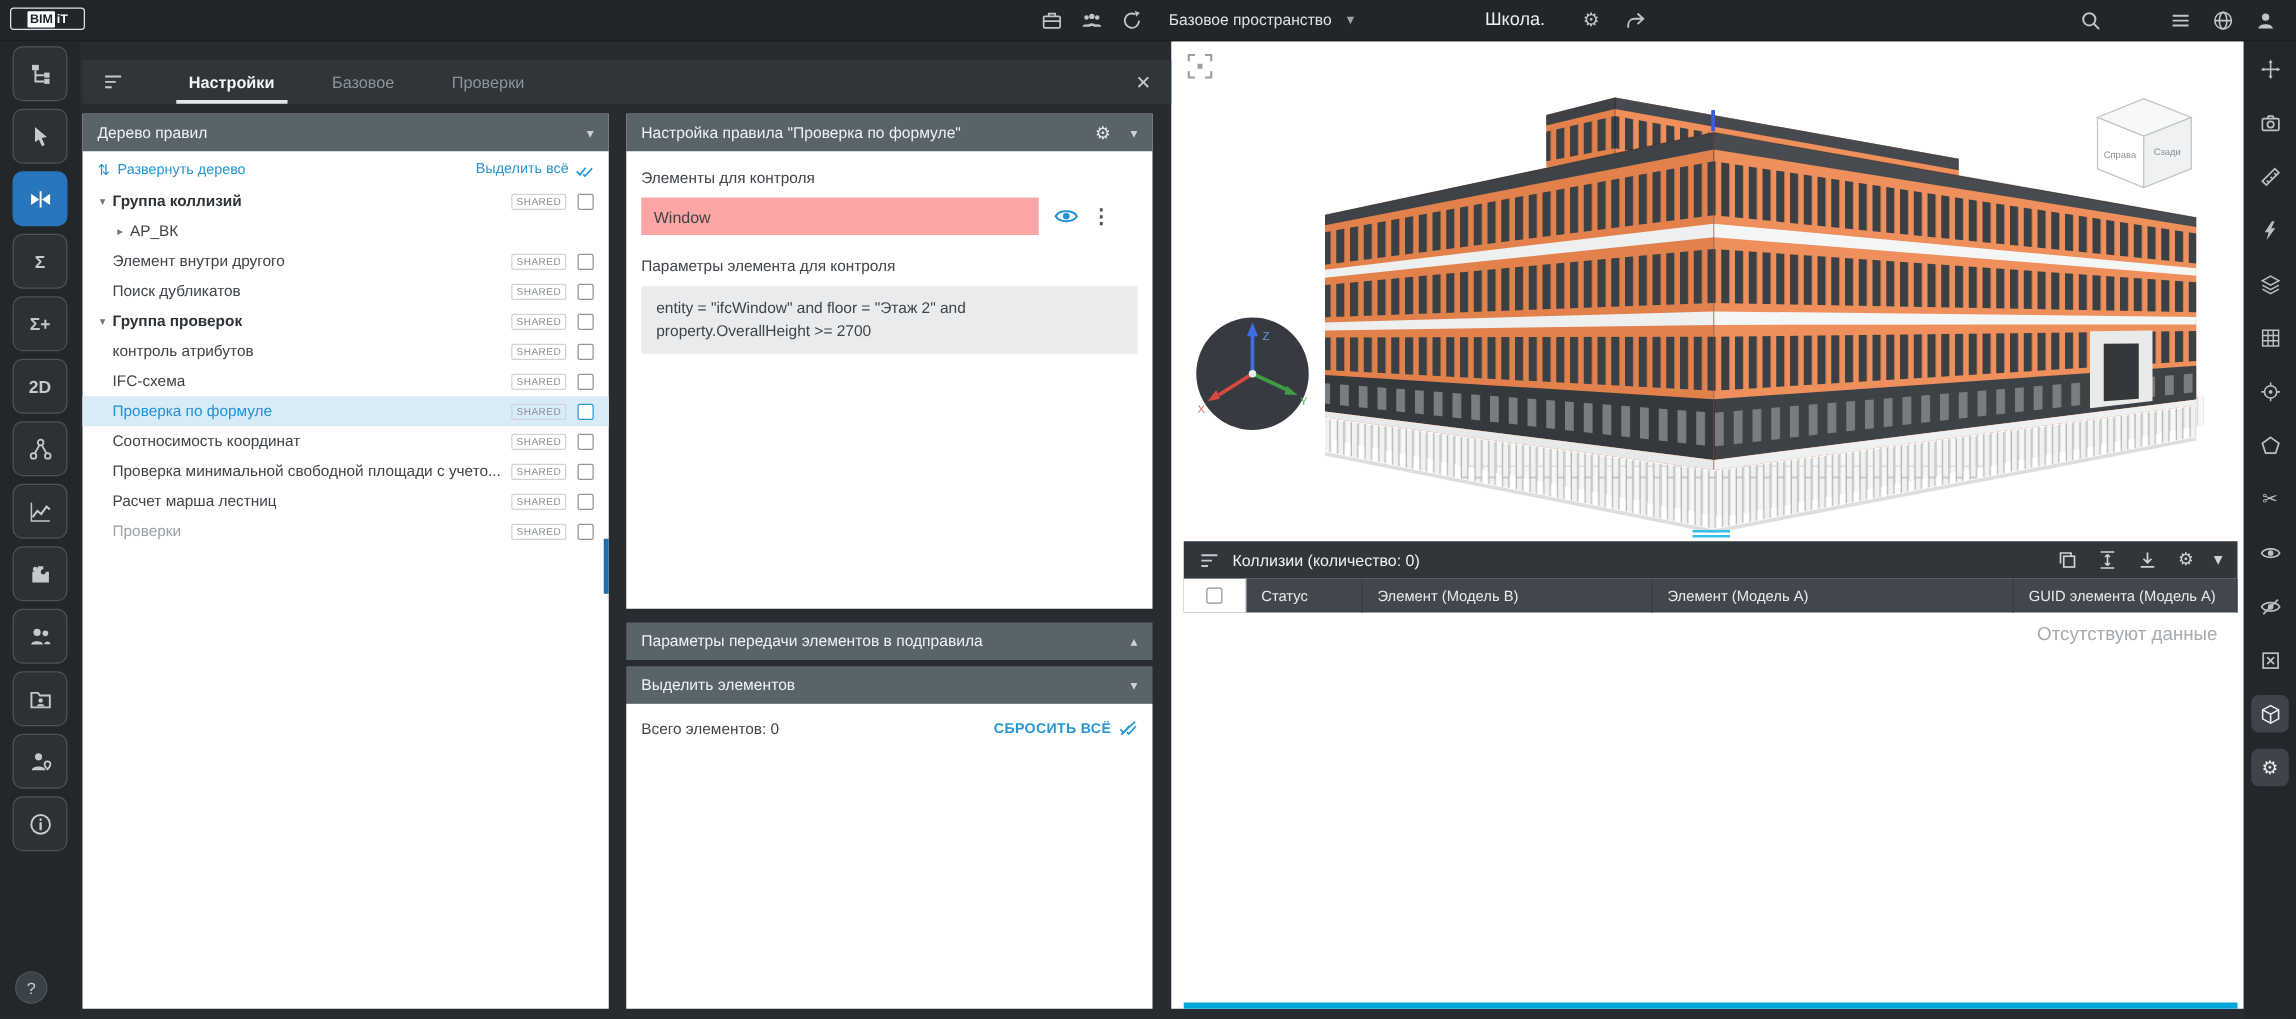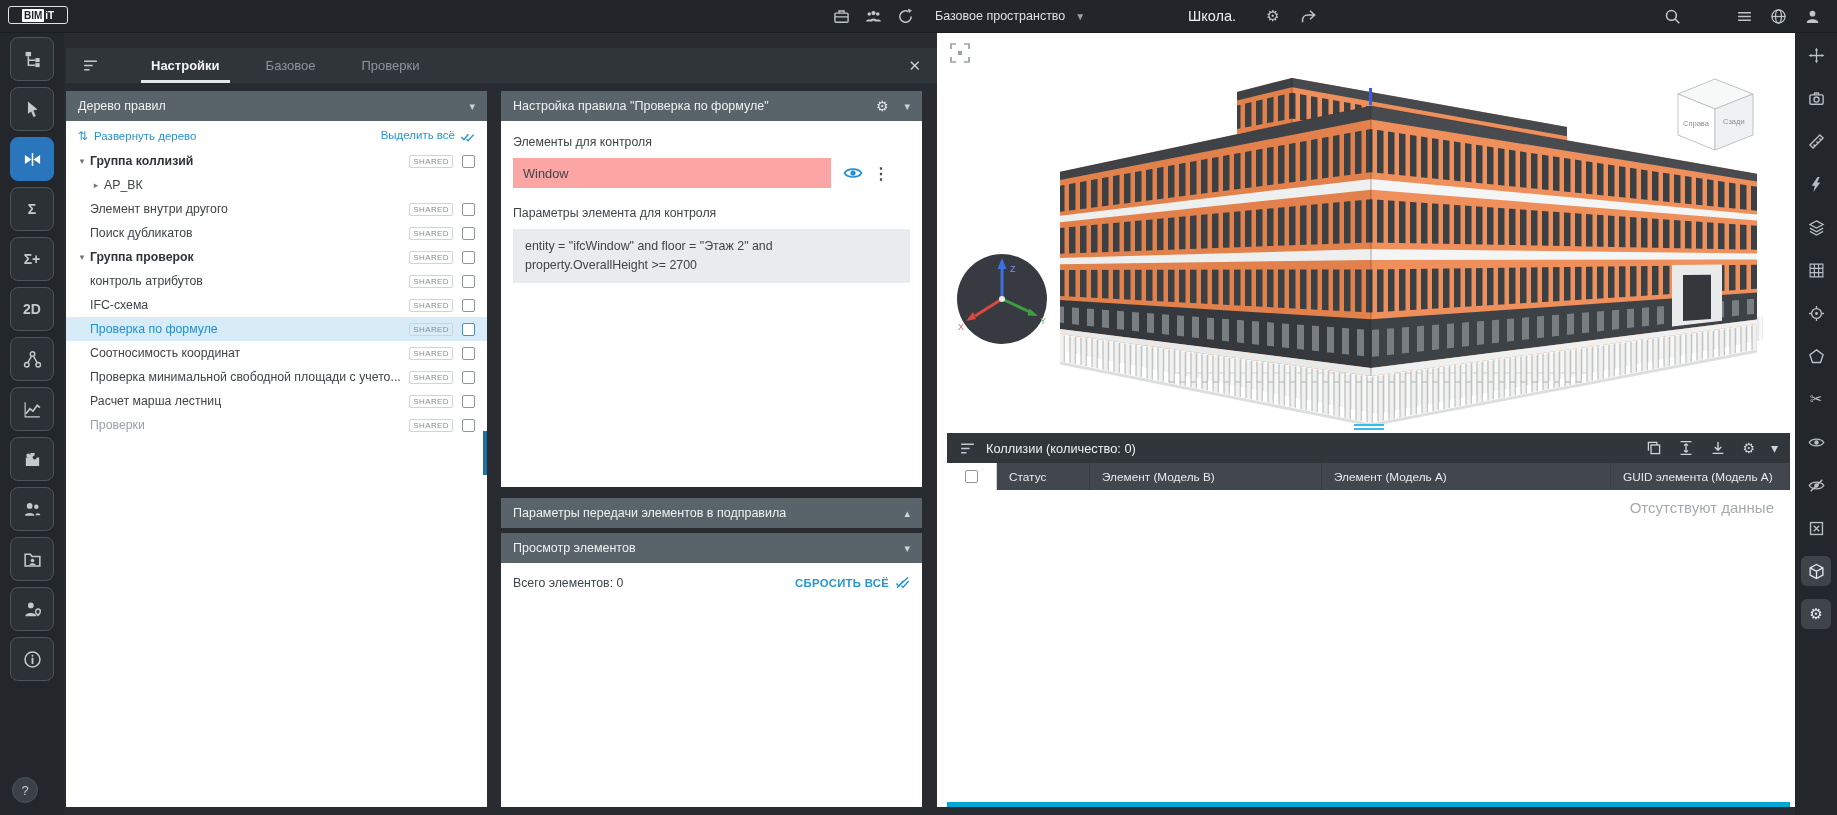--- a/index.html
+++ b/index.html
@@ -576,21 +576,21 @@
 
   <div class="panel mid-b1" style="background:none">
     <div class="phead">
       <span>Параметры передачи элементов в подправила</span>
       <span class="sp"></span>
       <span class="caret">▴</span>
     </div>
   </div>
   <div class="panel mid-b2" style="background:none">
     <div class="phead">
-      <span>Просмотр элементов</span>
+      <span>Выделить элементов</span>
       <span class="sp"></span>
       <span class="caret">▾</span>
     </div>
   </div>
   <div class="panel mid-body">
     <div class="sum-row">
       <span>Всего элементов: 0</span>
       <span class="reset-link">
         <span>СБРОСИТЬ ВСЁ</span>
         <svg class="icon">

